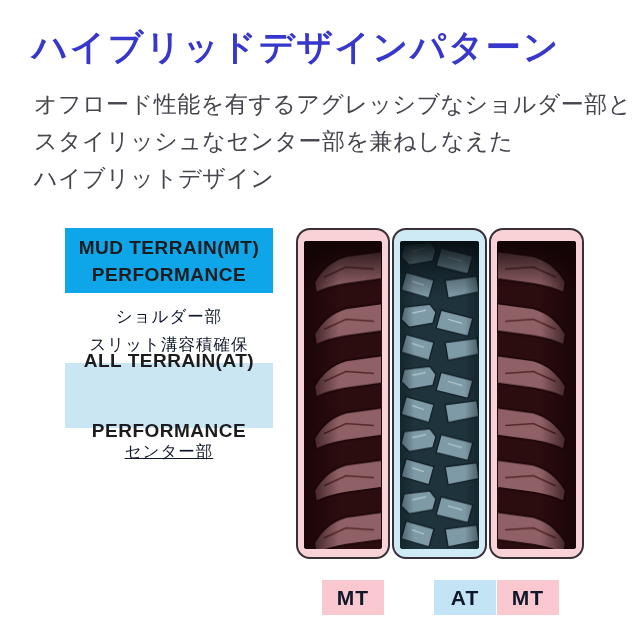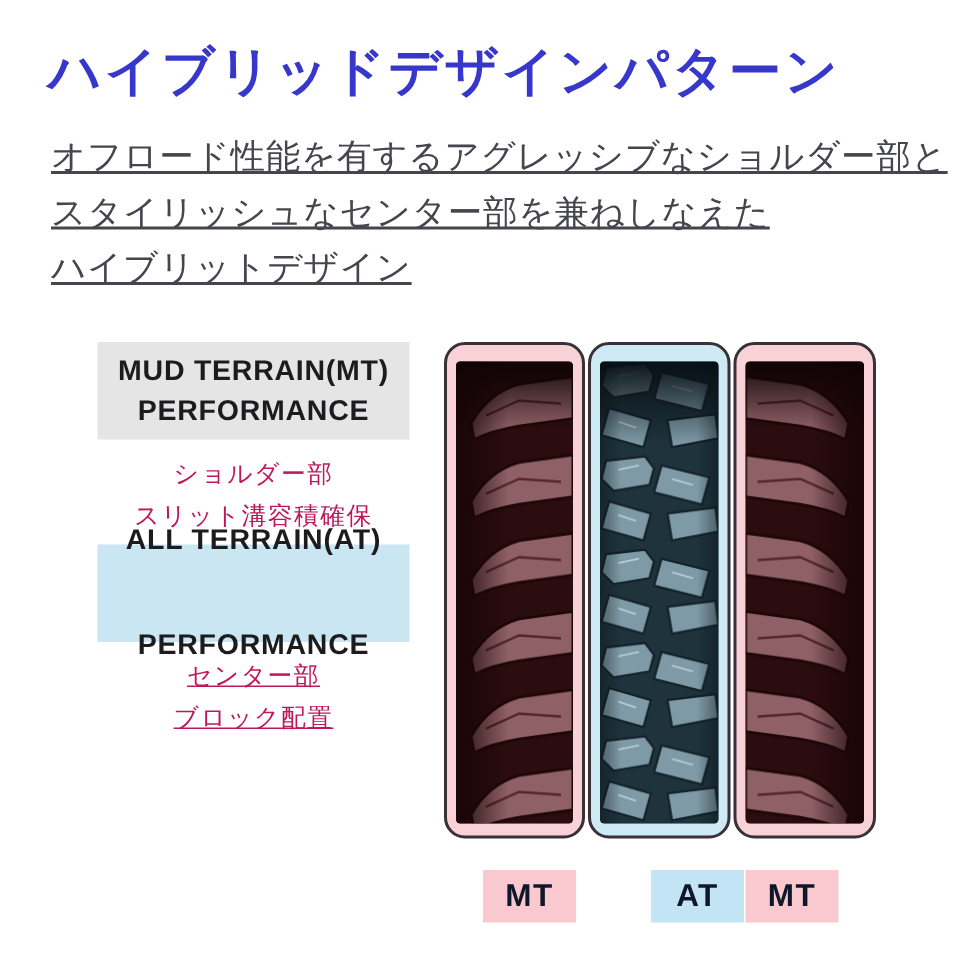--- a/index.html
+++ b/index.html
@@ -10,35 +10,35 @@
   }
   .title {
     position:absolute; left:32px; top:24px;
     font-size:35px; font-weight:700; letter-spacing:2px; color:#3737cb;
     white-space:nowrap;
   }
   .desc {
     position:absolute; left:34px; top:86px;
     font-size:23px; line-height:37px; color:#45454e; letter-spacing:0.5px;
   }
-  .dline { display:block; white-space:nowrap;text-decoration:underline; }
+  .dline { display:block; white-space:nowrap; }
 
   .perf-box {
     position:absolute; left:65px; width:208px; height:65px;
     display:flex; flex-direction:column; justify-content:center; align-items:center;
     font-weight:700; font-size:19px; line-height:27px; color:#1c1c1e;
     letter-spacing:0.5px; text-align:center;
   }
   .perf-box span { display:block; }
-  .mt-box { top:228px; background:#e5e5e5; }
+  .mt-box { top:228px; background:#0ea5e9; }
   .at-box { top:363px; background:#c9e6f2;gap:43px; }
 
   .caption {
     position:absolute; left:45px; width:248px; text-align:center;
-    font-size:16.5px; line-height:28px; color:#be185d; letter-spacing:1px;
+    font-size:16.5px; line-height:28px; color:#0f172a; letter-spacing:1px;
   }
   .caption span { display:block; }
   .mt-caption { top:302px; }
   .at-caption { top:437px;text-decoration:underline; }
 
   .tire { position:absolute; left:296px; top:228px; width:288px; height:331px; }
   .band {
     position:absolute; top:0; height:331px;
     border:2px solid #3a3138; border-radius:14px;
     padding:11px 6px 8px;
@@ -107,21 +107,20 @@
     <span>スリット溝容積確保</span>
   </div>
 
   <div class="perf-box at-box">
     <span>ALL TERRAIN(AT)</span>
     <span>PERFORMANCE</span>
   </div>
 
   <div class="caption at-caption">
     <span>センター部</span>
-    <span>ブロック配置</span>
   </div>
 
   <div class="tire">
 
     <div class="band band-l pinkband">
       <div class="band-inner inner-mt inner-left">
         <svg viewBox="0 0 78 307" preserveAspectRatio="none">
           <defs>
             <pattern id="lugL" width="78" height="52" patternUnits="userSpaceOnUse">
               <path d="M10 41 C18 27 28 19 42 15 L78 10 L78 38 L42 43 C30 45 20 48 12 52 Z" fill="#8f6166" stroke="#1e0708" stroke-width="2"></path>

